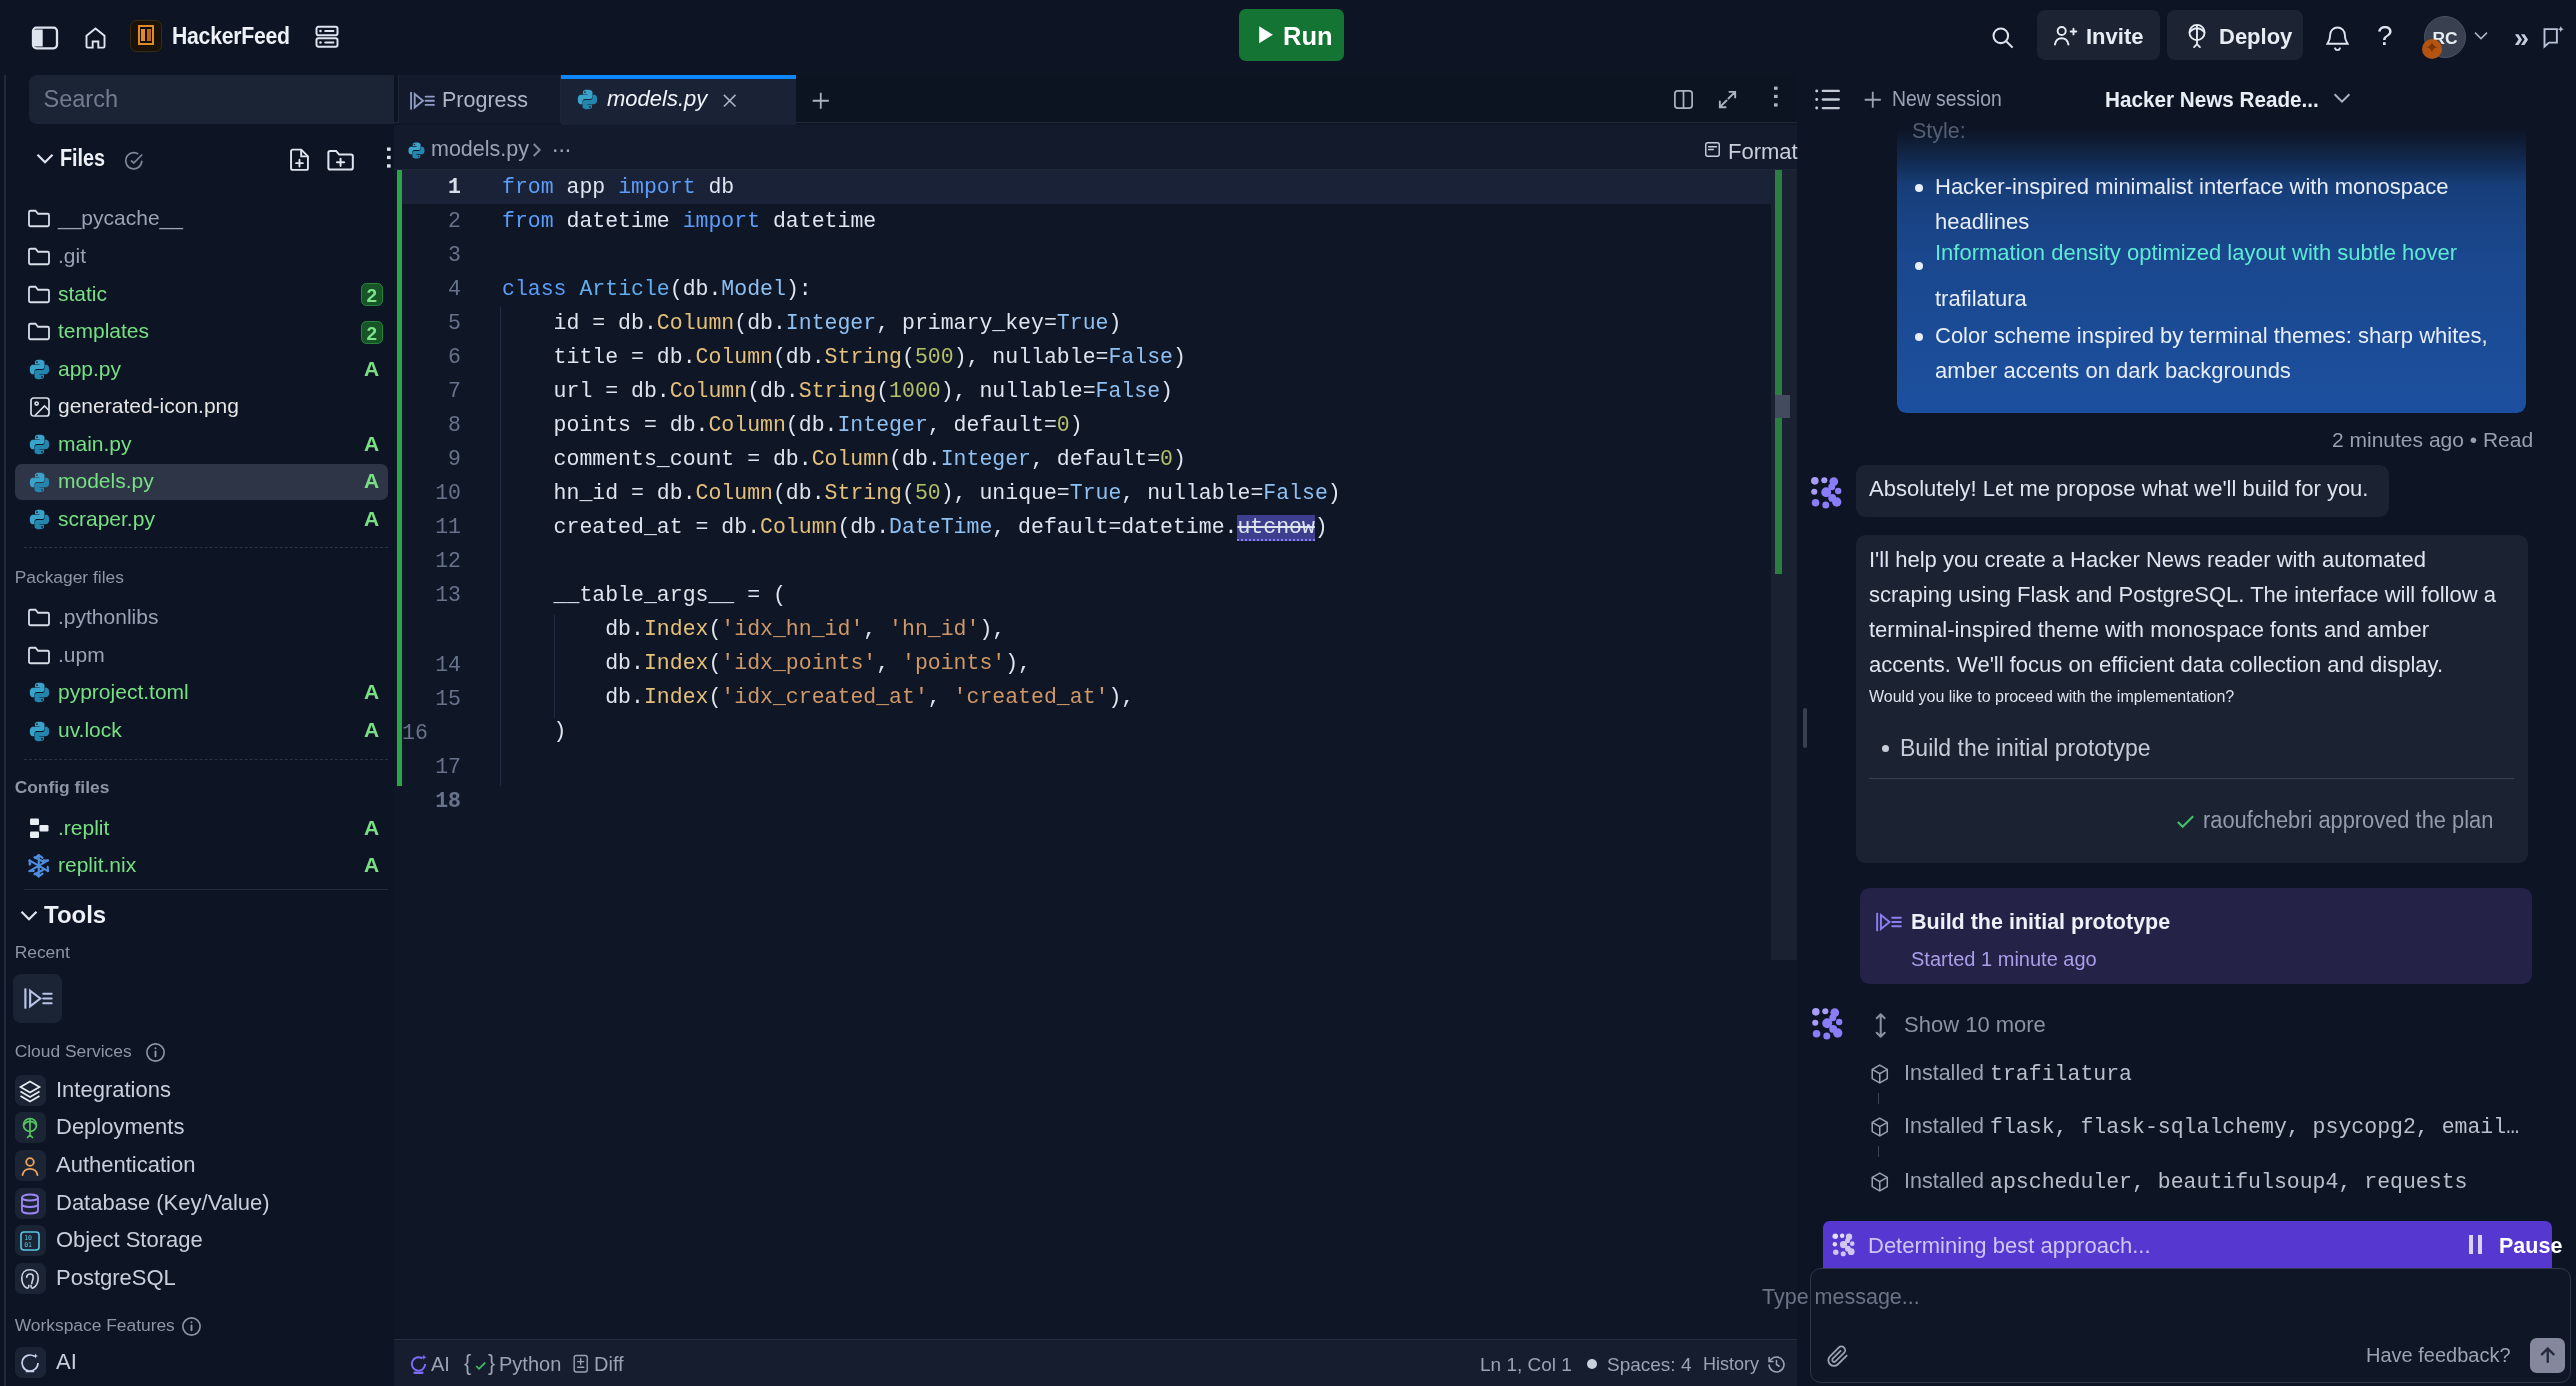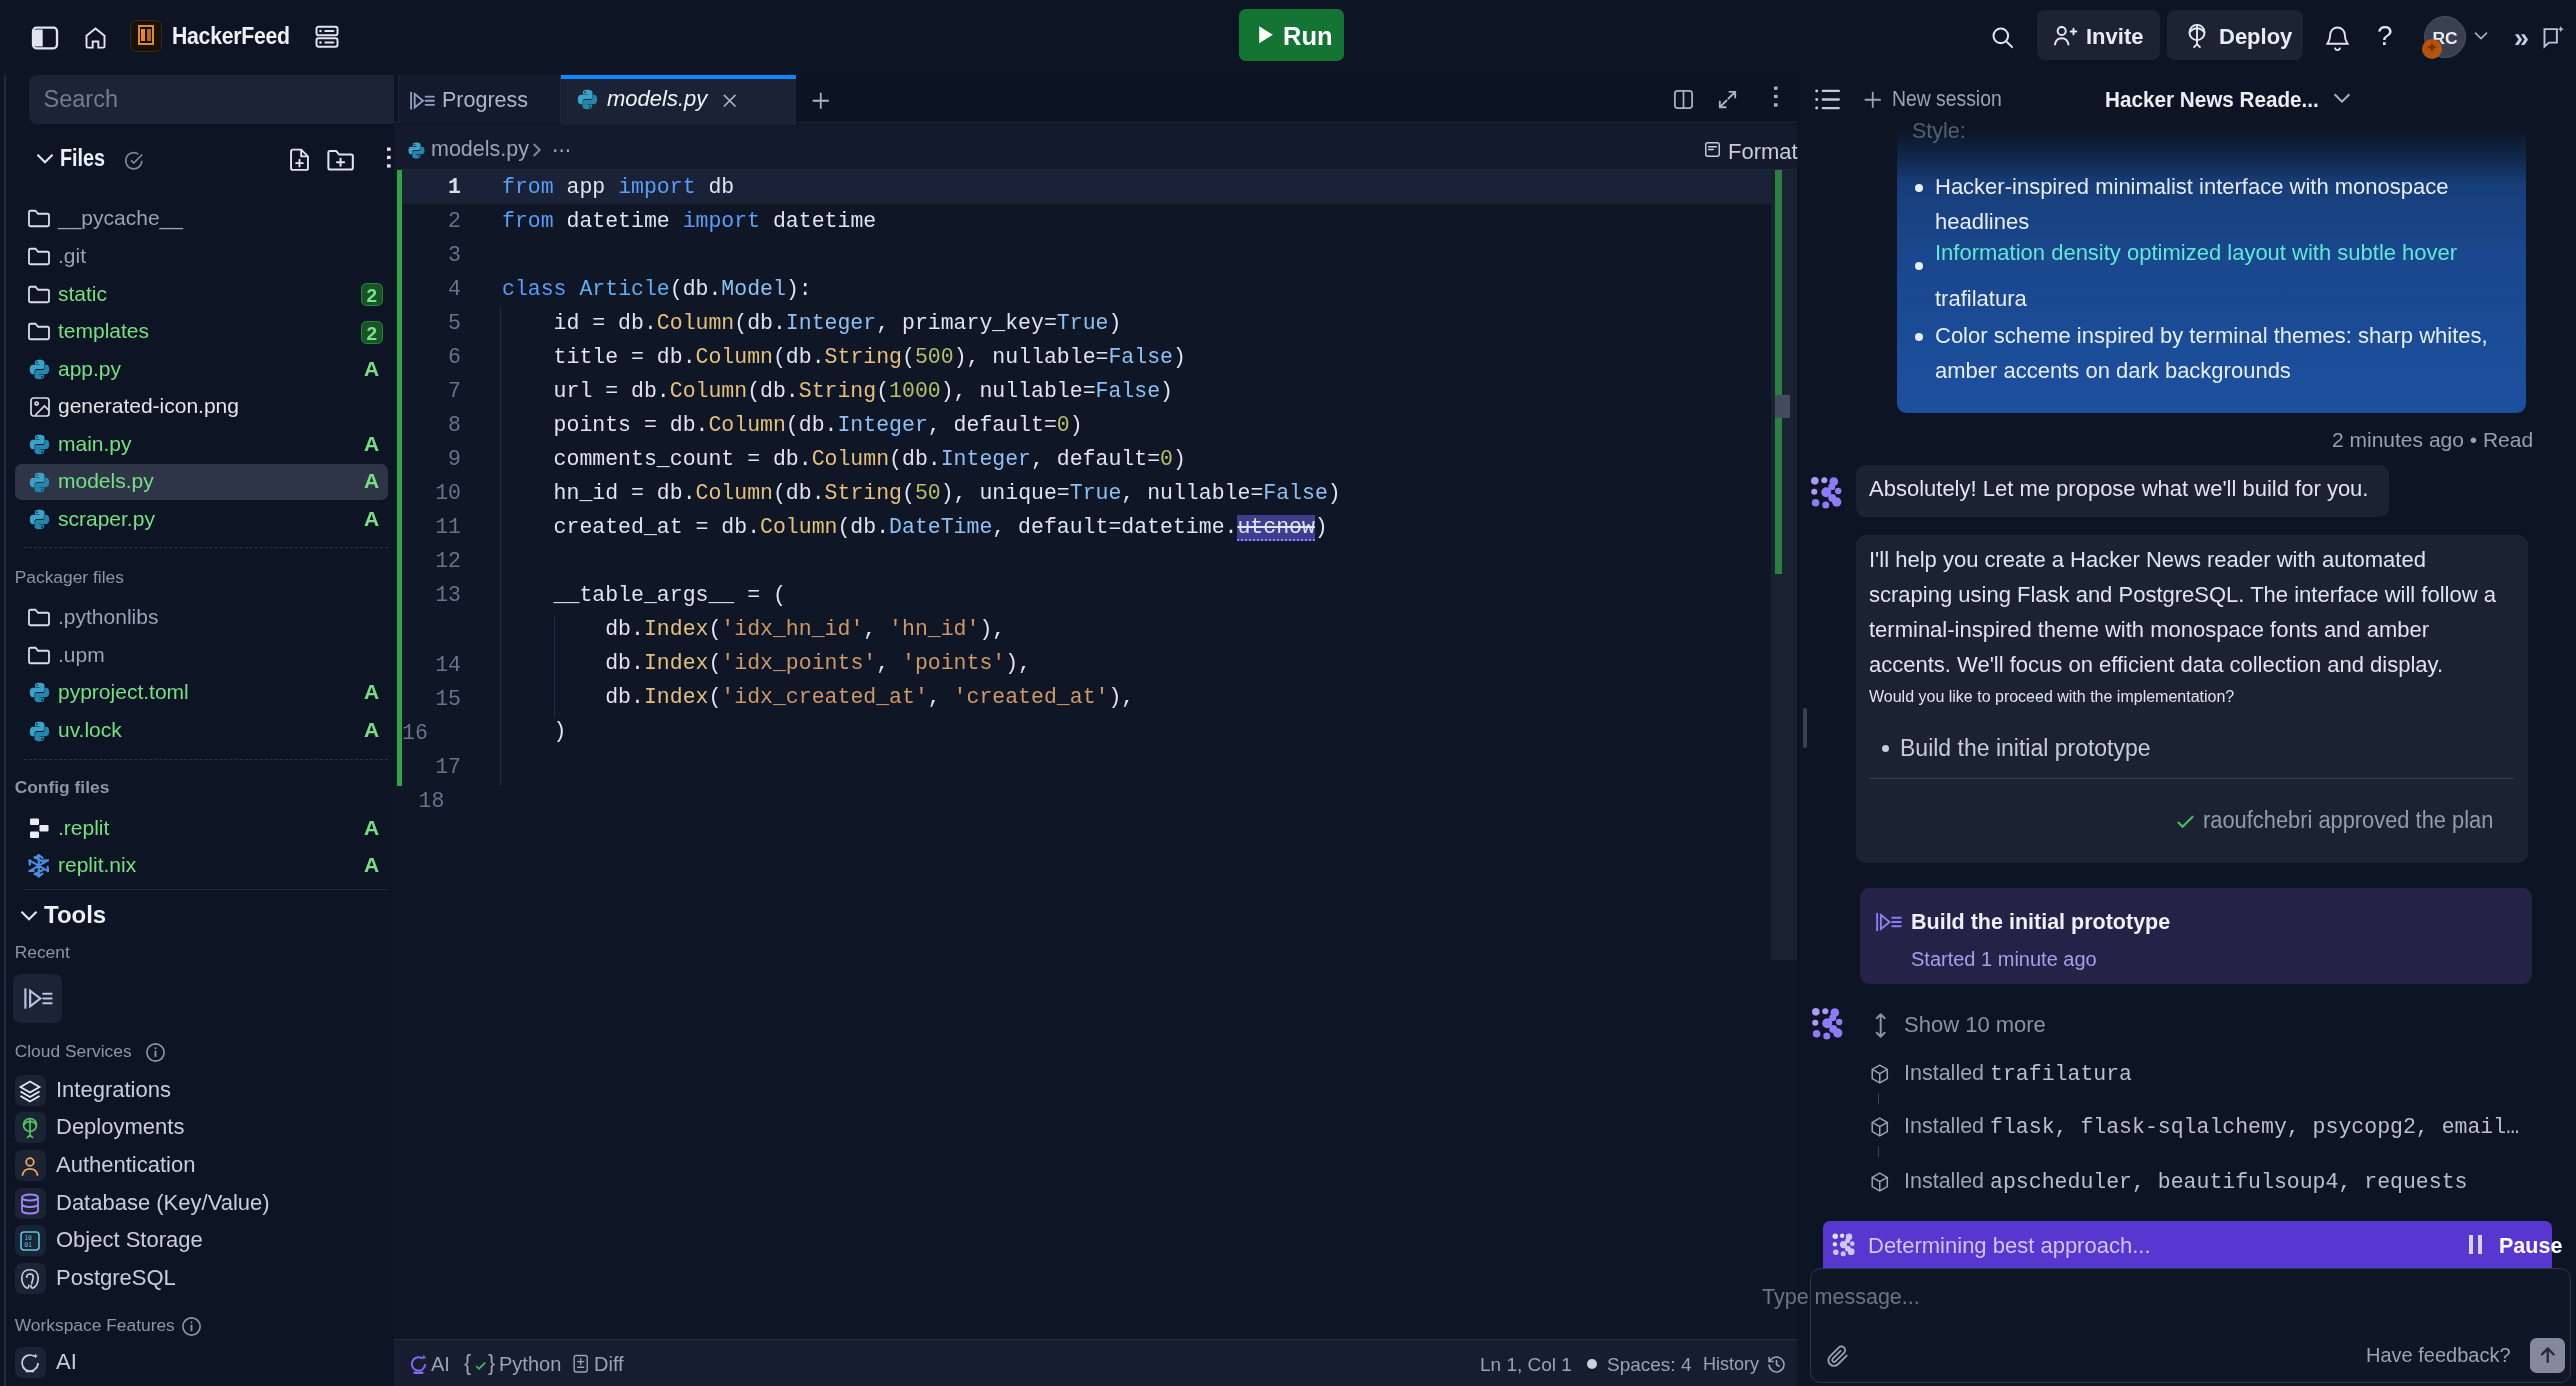--- a/index.html
+++ b/index.html
@@ -347,21 +347,21 @@
       <div style="height:34px;line-height:34px;text-align:right;">8</div>
       <div style="height:34px;line-height:34px;text-align:right;">9</div>
       <div style="height:34px;line-height:34px;text-align:right;">10</div>
       <div style="height:34px;line-height:34px;text-align:right;">11</div>
       <div style="height:34px;line-height:34px;text-align:right;">12</div>
       <div style="height:34px;line-height:34px;text-align:right;">13</div>
       <div style="height:34px;line-height:34px;text-align:right;margin-top:36px;">14</div>
       <div style="height:34px;line-height:34px;text-align:right;">15</div>
       <div style="height:34px;line-height:34px;text-align:left;">16</div>
       <div style="height:34px;line-height:34px;text-align:right;">17</div>
-      <div style="height:34px;line-height:34px;text-align:center;">18</div>
+      <div style="height:34px;line-height:34px;text-align:right;font-weight:bold;">18</div>
     </div>
 <div class="a mono" style="left:108px;top:0;font-size:21.5px;color:#dfe5ee">
       <div style="height:34px;line-height:34px;white-space:pre"><span style="color:#5b9df9">from</span> app <span style="color:#5b9df9">import</span> db</div>
       <div style="height:34px;line-height:34px;white-space:pre"><span style="color:#5b9df9">from</span> datetime <span style="color:#5b9df9">import</span> datetime</div>
       <div style="height:34px;line-height:34px;white-space:pre"></div>
       <div style="height:34px;line-height:34px;white-space:pre"><span style="color:#5b9df9">class</span> <span style="color:#61afef">Article</span>(db.<span style="color:#8fc0f2">Model</span>):</div>
       <div style="height:34px;line-height:34px;white-space:pre">    id = db.<span style="color:#e5c07b">Column</span>(db.<span style="color:#8fc0f2">Integer</span>, primary_key=<span style="color:#8fc0f2">True</span>)</div>
       <div style="height:34px;line-height:34px;white-space:pre">    title = db.<span style="color:#e5c07b">Column</span>(db.<span style="color:#e5c07b">String</span>(<span style="color:#b5c068">500</span>), nullable=<span style="color:#8fc0f2">False</span>)</div>
       <div style="height:34px;line-height:34px;white-space:pre">    url = db.<span style="color:#e5c07b">Column</span>(db.<span style="color:#e5c07b">String</span>(<span style="color:#b5c068">1000</span>), nullable=<span style="color:#8fc0f2">False</span>)</div>
       <div style="height:34px;line-height:34px;white-space:pre">    points = db.<span style="color:#e5c07b">Column</span>(db.<span style="color:#8fc0f2">Integer</span>, default=<span style="color:#b5c068">0</span>)</div>

